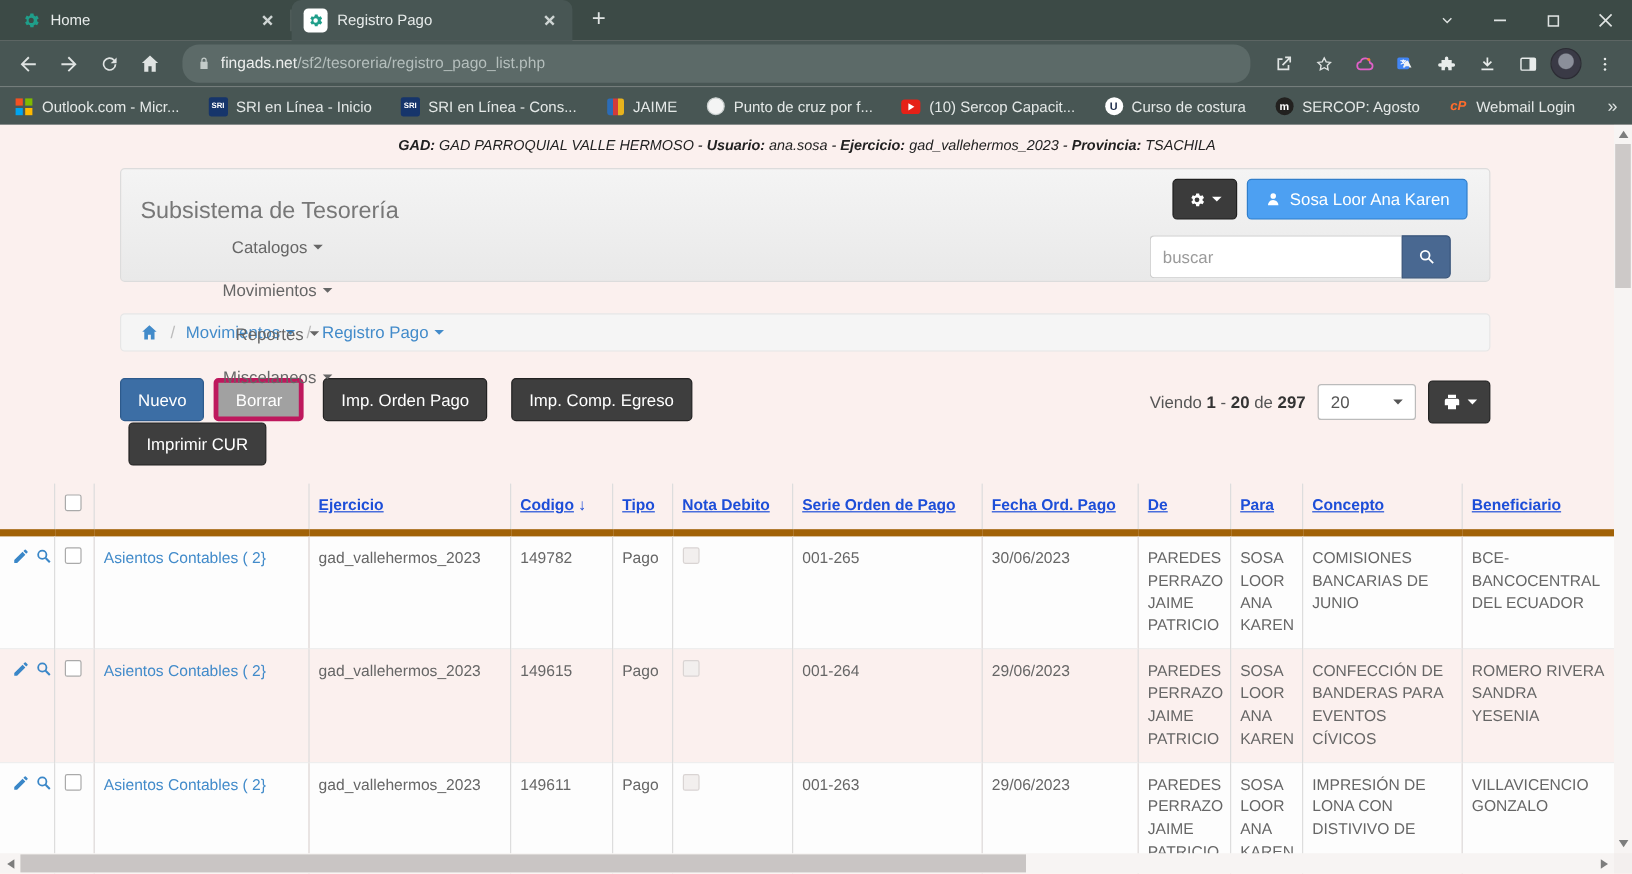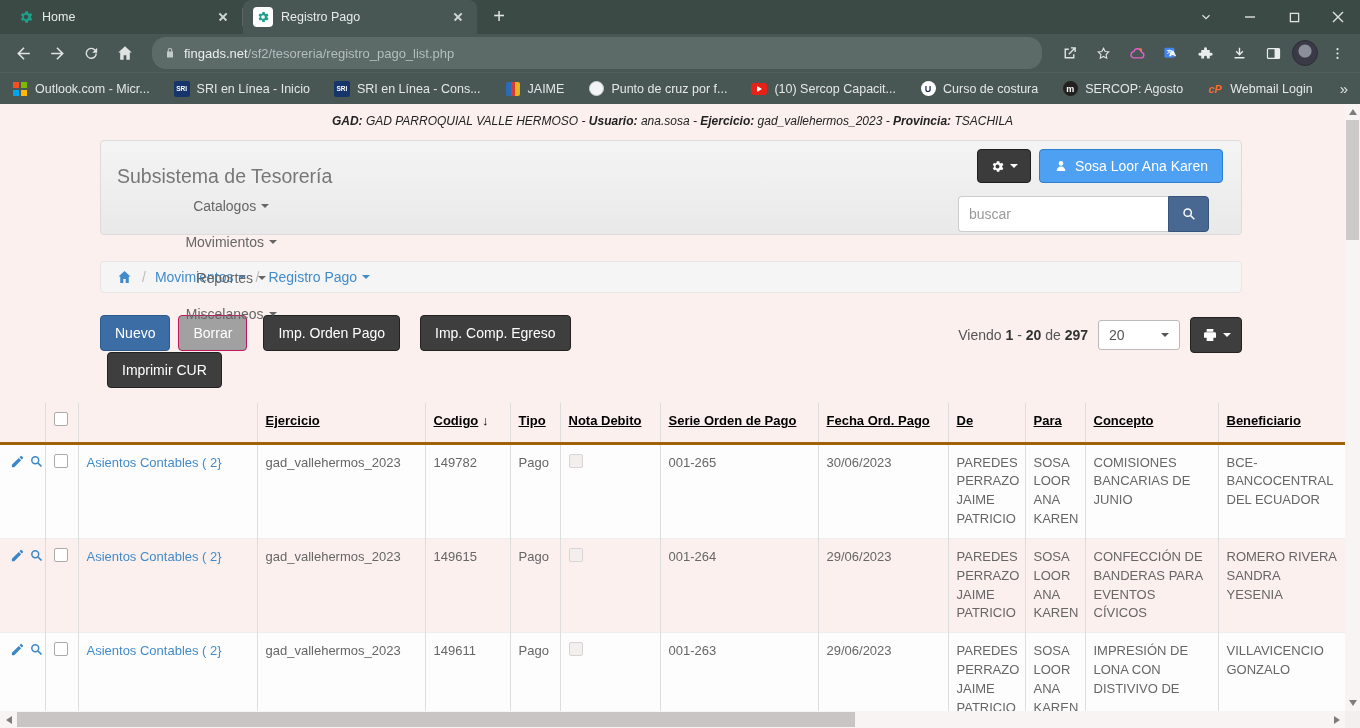--- a/index.html
+++ b/index.html
@@ -66,38 +66,38 @@
   .search-btn { width:41px; height:36px; background:#496891; border:1px solid #39547a; border-radius:0 4px 4px 0; display:flex; align-items:center; justify-content:center; cursor:pointer; }
 
   .breadcrumb { margin-top:26px; height:32px; background:#f5f5f5; border:1px solid #e6e6e6; border-radius:4px; display:flex; align-items:center; padding:0 15px; gap:9px; font-size:14px; }
   .breadcrumb .sep { color:#bbb; }
   .crumb { color:#428bca; display:inline-flex; align-items:center; gap:5px; cursor:pointer; }
   .crumb .caret { border-top-color:#428bca; }
 
   .actions-row { margin-top:22px; display:flex; justify-content:space-between; align-items:flex-start; }
   .btn { height:36px; border-radius:4px; color:#fff; font-size:14px; padding:0 14px; display:inline-flex; align-items:center; justify-content:center; cursor:pointer; font-family:"Liberation Sans","DejaVu Sans",sans-serif; }
   .btn-blue { background:#3c6ea5; border:1px solid #2d5a8c; }
-  .btn-grey { background:#a1a1a1; border:1px solid #be185d; }
+  .btn-grey { background:#a1a1a1; border:4px solid #be185d; }
   .btn-dark { background:#3e3e3e; border:1px solid #222; }
   .btn-line { display:flex; gap:8px; }
   .btn-line + .btn-line { margin-top:1px; margin-left:7px; }
   .paging { display:flex; align-items:center; gap:10px; margin-top:2px; }
   .viendo { font-size:14px; color:#555; }
   .viendo b { color:#333; }
   .page-size { width:82px; height:30px; background:#fff; border:1px solid #bbb; border-radius:3px; display:flex; align-items:center; font-size:14px; color:#555; padding:0 10px; justify-content:space-between; cursor:pointer; }
   .page-size .caret { border-top-color:#555; }
   .print-btn { width:52px; height:36px; gap:5px; }
   .print-btn .caret { border-top-color:#fff; }
 
   
   .grid-wrap { margin-top:15px; width:1345px; }
   table.grid { width:1345px; table-layout:fixed; border-collapse:collapse; font-size:13px; color:#666; }
   table.grid th, table.grid td { border-left:1px solid #ddd; vertical-align:top; padding:9px 8px; text-align:left; line-height:1.45; overflow:hidden; }
   table.grid th:first-child, table.grid td:first-child { border-left:none; }
-  table.grid thead th { color:#000000; font-weight:bold; border-bottom:3px solid #a16207; white-space:nowrap; height:40px;margin-left:24px; }
+  table.grid thead th { color:#1d4ed8; font-weight:bold; border-bottom:6px solid #a16207; white-space:nowrap; height:40px;margin-left:24px; }
   table.grid thead th .th-link { text-decoration:underline; cursor:pointer; }
   table.grid tbody tr { height:68px; }
   table.grid tbody tr:nth-child(odd) { background:#fdfdfd; }
   table.grid tbody td { border-top:1px solid #eee; }
   .cell-link { color:#428bca; cursor:pointer; }
   .num { display:block; text-align:left; padding-right:4px; }
   .rowicons { display:flex; gap:4px; padding-left:2px; }
   .cbx { width:14px; height:14px; background:#fff; border:1px solid #aaa; border-radius:2px; display:inline-block; cursor:pointer; }
   .cbx.disabled { background:#f2efee; border-color:#d9d4d3; cursor:default; }
   .td-center { text-align:center; }

